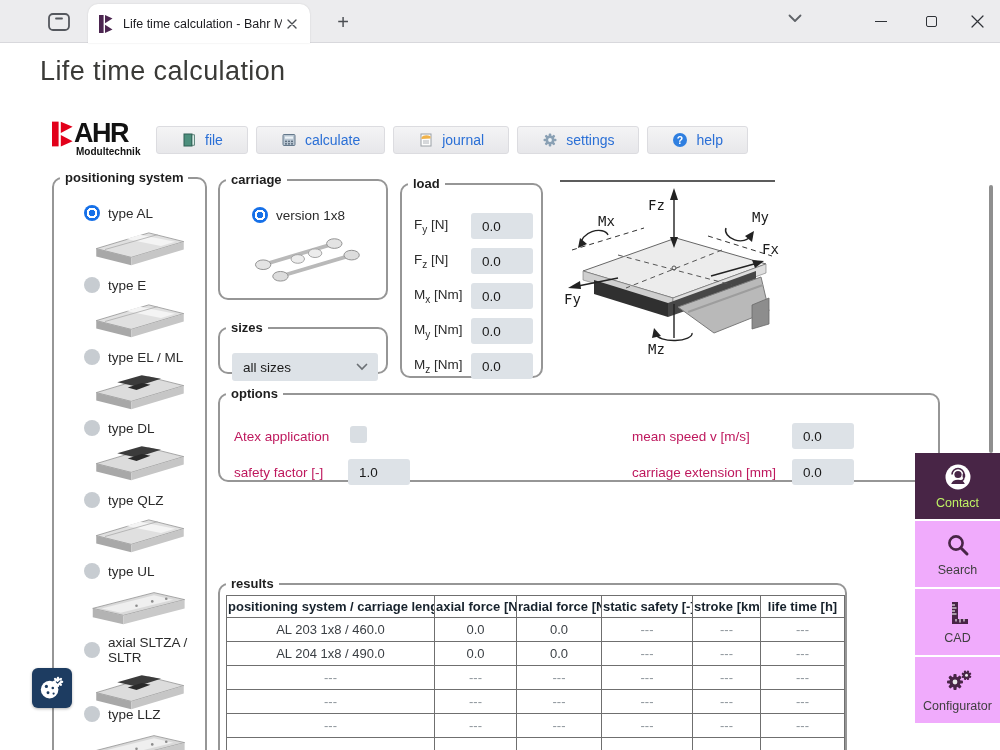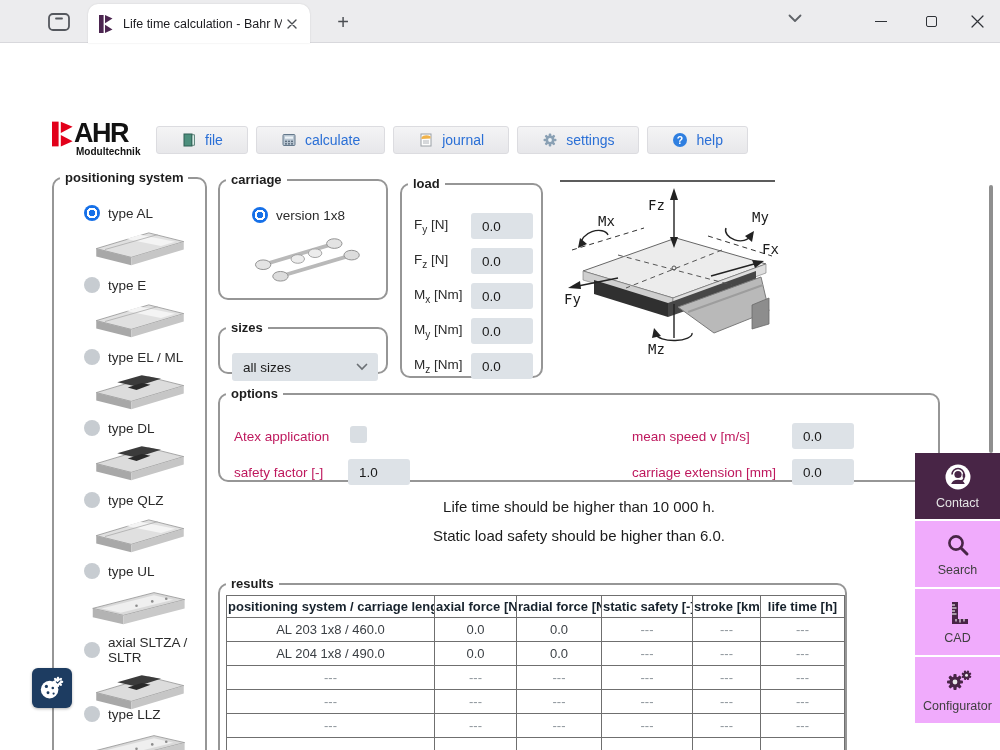--- a/index.html
+++ b/index.html
@@ -97,21 +97,21 @@
                       border-top:2.5px solid #5c5c5c; }
   .diag-txt { font-family:"DejaVu Sans Mono",monospace; font-size:14px; fill:#1c1c1c; }
 
   
   .side-panel { position:absolute; left:915px; top:453px; width:85px; z-index:30; }
   .sp-item { width:85px; height:66px; margin-bottom:2px; background:#f0abfc; display:flex;
              flex-direction:column; align-items:center; justify-content:center; gap:5px;
              cursor:pointer; }
   .sp-item .sp-lbl { font-size:12.5px; color:#3f3f3f; }
   .sp-item.active { background:#482546; }
-  .sp-item.active .sp-lbl { color:#e5e5e5; }
+  .sp-item.active .sp-lbl { color:#bef264; }
 
   
   .cookie-btn { position:absolute; left:32px; top:668px; width:40px; height:40px; z-index:40;
                 background:#1d3c61; border-radius:6px; display:flex; align-items:center;
                 justify-content:center; cursor:pointer; box-shadow:0 1px 3px rgba(0,0,0,.3); }
 
   
   .scroll-thumb { position:absolute; left:989px; top:185px; width:3.5px; height:268px;
                   background:#8f8f8f; border-radius:2px; z-index:20; }
 </style>
@@ -152,20 +152,21 @@
     <div class="win-btn win-max">
         <span class="glyph-max"></span>
       </div>
     <div class="win-btn win-close">
       <svg width="13" height="13" viewBox="0 0 13 13">
           <path d="M1 1 L12 12 M12 1 L1 12" stroke="#2f3237" stroke-width="1.2" stroke-linecap="round"></path>
         </svg>
     </div>
   </div>
 
+  <h1 class="page-title">Life time calculation</h1>
 
   <div class="brand">
     <div class="brand-row">
       <svg width="22" height="26" viewBox="0 0 16 18">
         <rect x="0" y="0" width="4.8" height="18" fill="#e2001a"></rect>
         <polygon points="6.4,0 15,3.8 6.4,8.2" fill="#e2001a"></polygon>
         <polygon points="6.4,9.8 15,14.2 6.4,18" fill="#e2001a"></polygon>
       </svg>
       <span class="brand-ahr">AHR</span>
     </div>
@@ -437,24 +438,20 @@
     <span class="opt-lbl" style="left:14px;top:28px">Atex application</span>
     <div class="checkbox" style="position:absolute;left:130px;top:25px"></div>
     <span class="opt-lbl" style="left:14px;top:64px">safety factor [-]</span>
     <input class="field" style="position: absolute; left: 128px; top: 58px;" value="1.0">
     <span class="opt-lbl" style="left:412px;top:28px">mean speed v [m/s]</span>
     <input class="field" style="position: absolute; left: 572px; top: 22px;" value="0.0">
     <span class="opt-lbl" style="left:412px;top:64px">carriage extension [mm]</span>
     <input class="field" style="position: absolute; left: 572px; top: 58px;" value="0.0">
   </fieldset>
 
-  <div class="info">
-    <div>Life time should be higher than 10 000 h.</div>
-    <div>Static load safety should be higher than 6.0.</div>
-  </div>
 
   <fieldset class="fs-results">
     <legend>results</legend>
     <table>
       <colgroup>
         <col style="width:208px">
           <col style="width:82px">
           <col style="width:85px">
         <col style="width:91px">
           <col style="width:68px">

